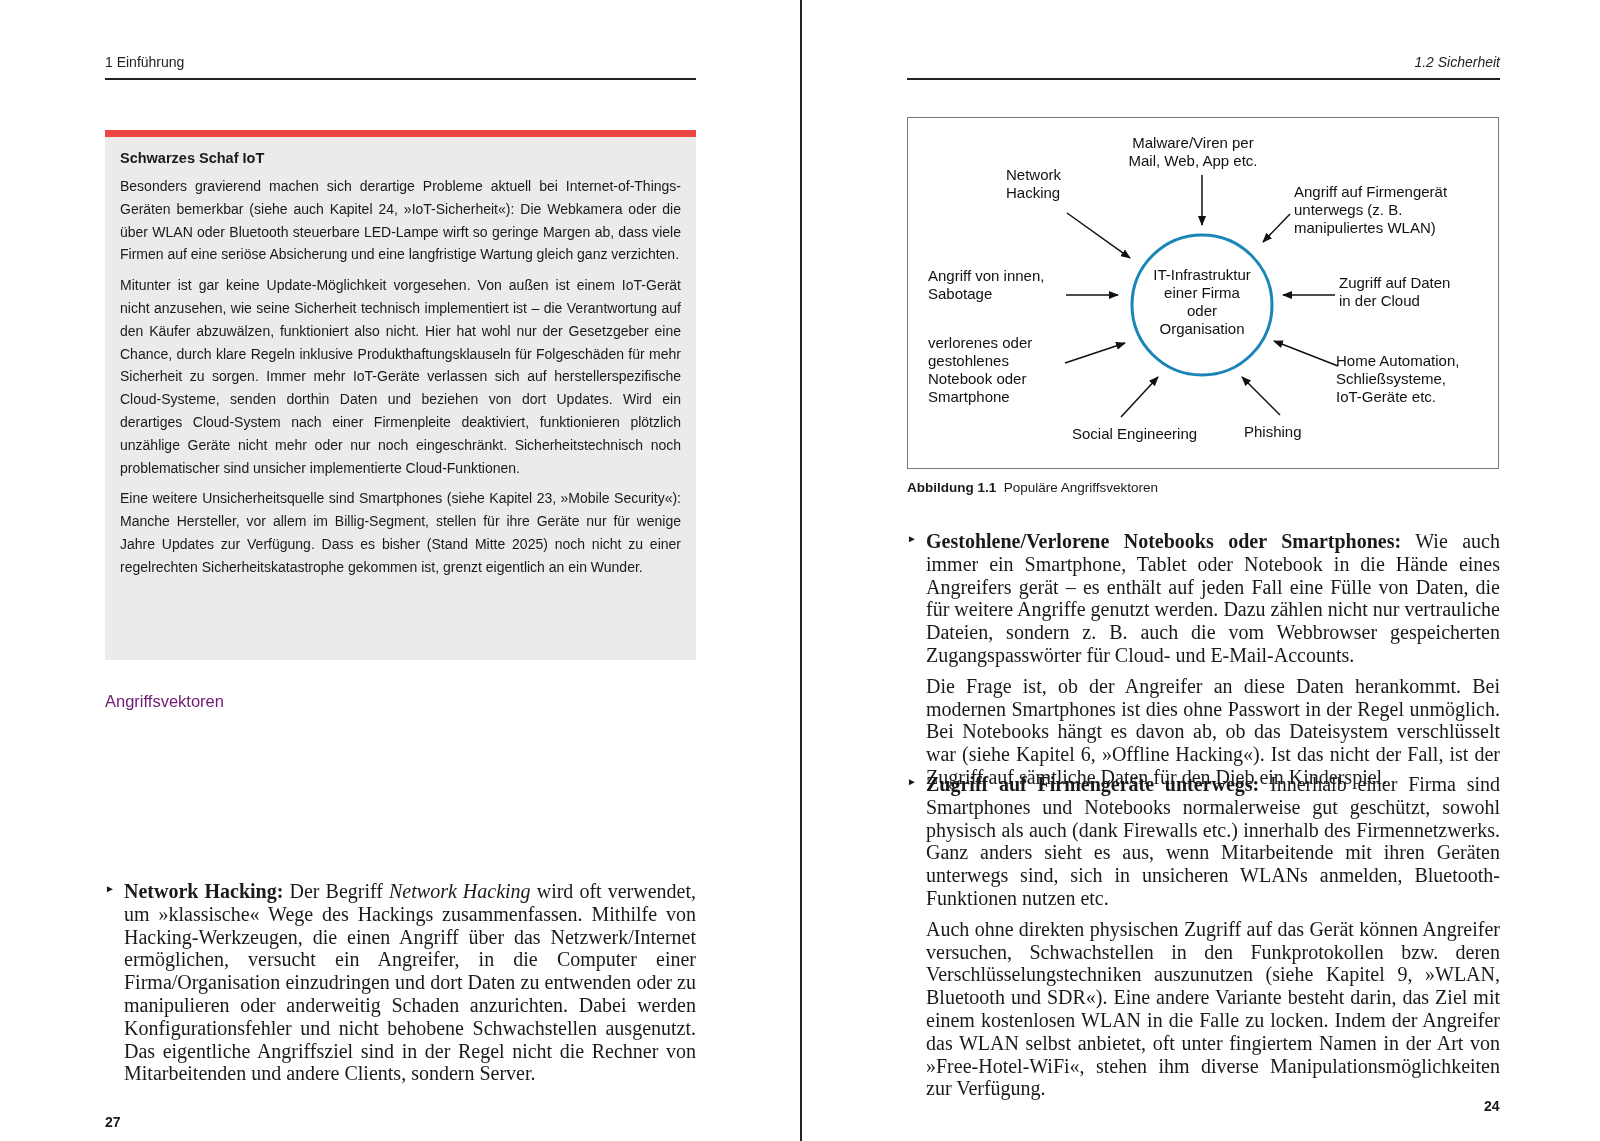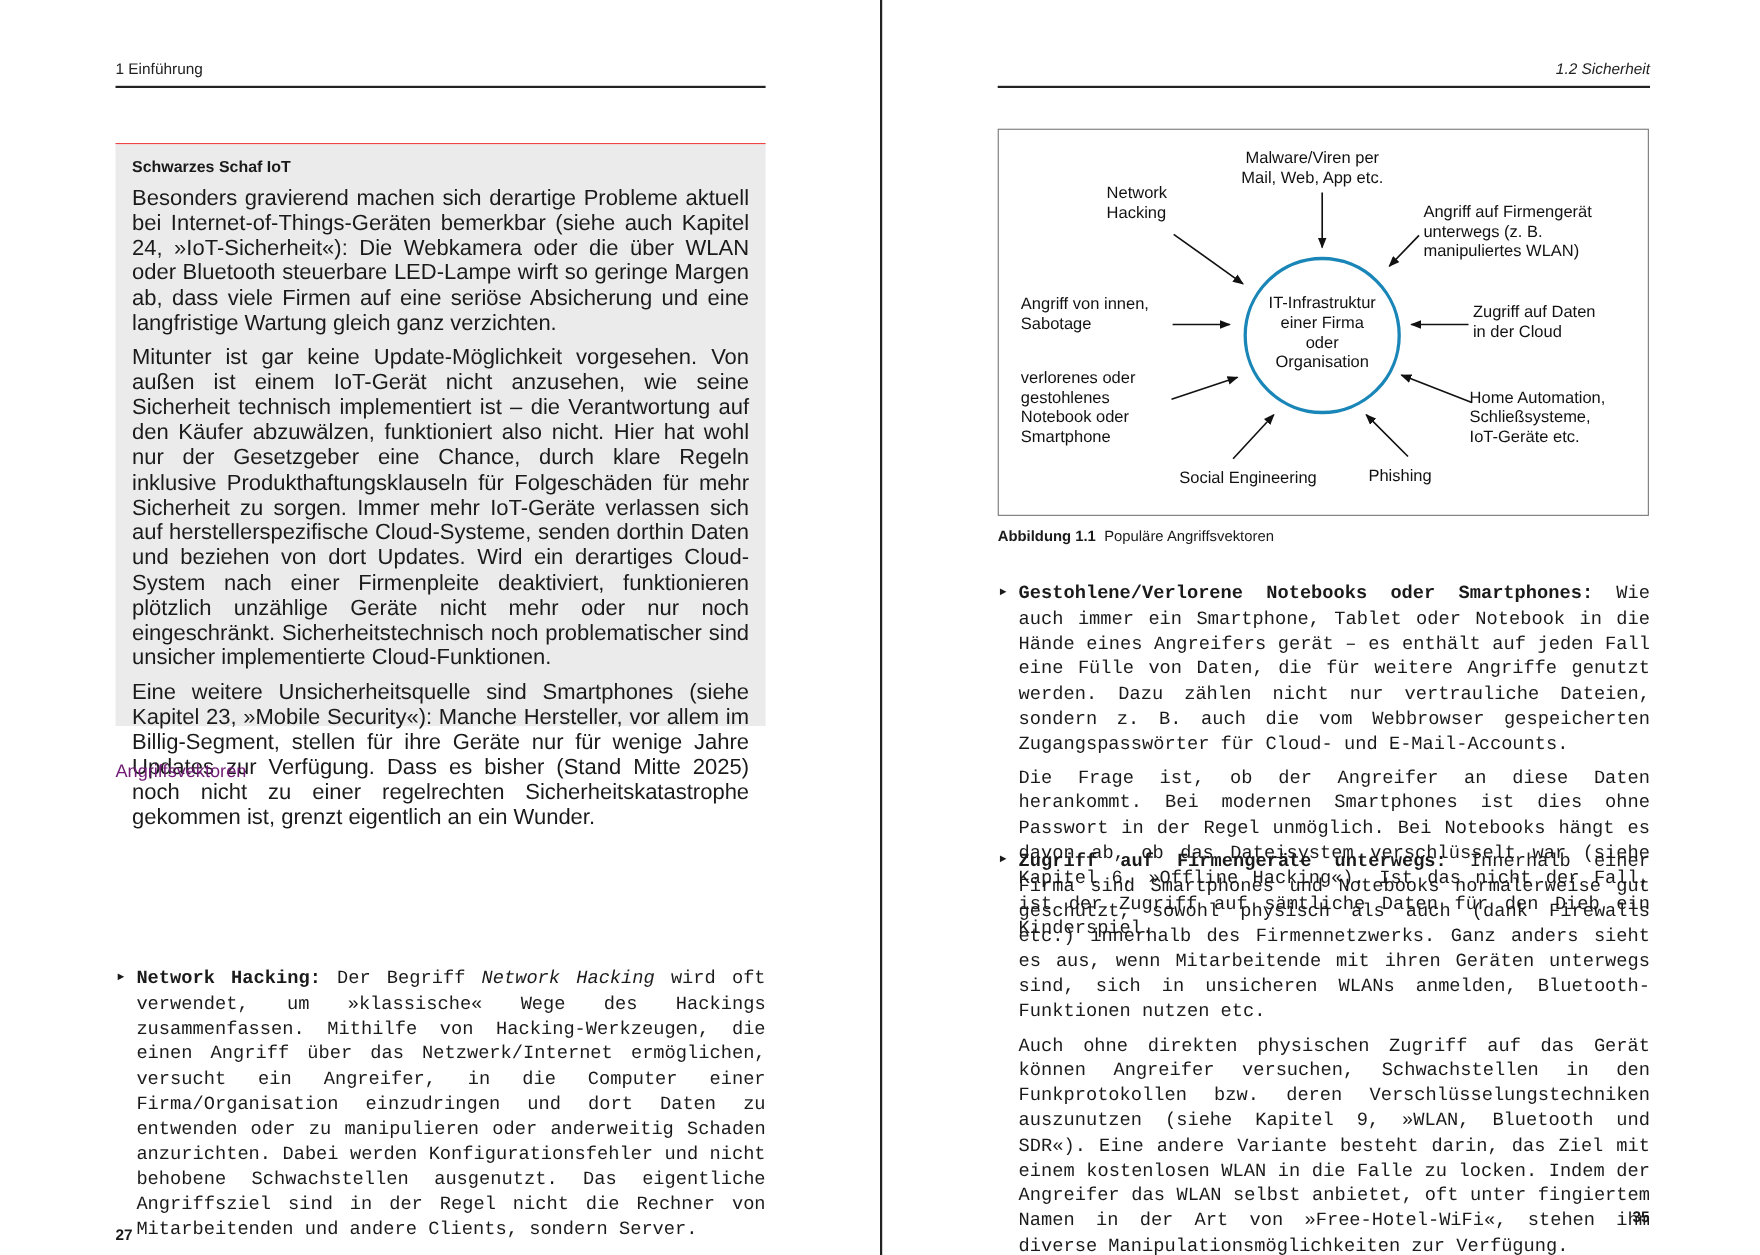--- a/index.html
+++ b/index.html
@@ -3,25 +3,25 @@
 <meta charset="utf-8">
 <style>
   html, body { margin:0; padding:0; }
   body { width:1600px; height:1141px; background:#ffffff; position:relative; overflow:hidden; color:#1a1a1a; }
   .page { position:absolute; top:0; height:1141px;margin-top:16px; }
   .left { left:0; width:800px; }
   .right { left:802px; width:798px;font-style:italic; }
   .spine { position:absolute; left:800px; top:0; width:2px; height:1141px; background:#222; }
   .runhead { position:absolute; top:38px; font-family:"Liberation Sans", sans-serif; font-size:14px; color:#222; }
   .runhead-rule { position:absolute; top:62px; height:2px; background:#222; }
-  .box { position:absolute; left:105px; top:114px; width:591px; height:530px; background:#ebebeb; border-top:1px solid #ef4444; box-sizing:border-box; padding:10px 15px 0 15px; }
+  .box { position:absolute; left:105px; top:114px; width:591px; height:530px; background:#ebebeb; border-top:7px solid #ef4444; box-sizing:border-box; padding:10px 15px 0 15px; }
   .box h4 { margin:0 0 6px 0; font-family:"Liberation Sans", sans-serif; font-weight:bold; font-size:14.5px; line-height:22px; }
-  .box p { margin:0 0 8px 0; font-family:"Liberation Sans", sans-serif; font-size:20px; line-height:22.8px; text-align:justify; }
+  .box p { margin:0 0 8px 0; font-family:"Liberation Sans", sans-serif; font-size:14px; line-height:22.8px; text-align:justify; }
   .h3 { position:absolute; left:105px; top:676px; font-family:"Liberation Sans", sans-serif; font-size:16.5px; color:#701a75; }
-  .body-serif { font-family:Liberation Mono, monospace; font-size:17px; line-height:22.8px; text-align:justify; margin:0; }
+  .body-serif { font-family:Liberation Serif, serif; font-size:20px; line-height:22.8px; text-align:justify; margin:0; }
   .para { position:absolute; width:591px; }
   .bullet { position:absolute; }
   .bullet .glyph { position:absolute; left:-19px; top:3px; font-size:10px; }
   .pagenum { position:absolute; top:1098px; font-family:"Liberation Sans", sans-serif; font-weight:bold; font-size:14px; }
   .figbox { position:absolute; left:907px; top:117px; width:592px; height:352px; border:1.5px solid #777; box-sizing:border-box; }
   .caption { position:absolute; left:907px; top:480px; font-family:"Liberation Sans", sans-serif; font-size:13.5px;text-align:right; }
   .caption b { font-weight:bold; }
   svg text { font-family:"Liberation Sans", sans-serif; font-size:15px; fill:#111; }
 </style>
 </head>
@@ -110,13 +110,13 @@
   <p class="body-serif"><b>Gestohlene/Verlorene Notebooks oder Smartphones:</b><span> Wie auch immer ein Smartphone, Tablet oder Notebook in die Hände eines Angreifers gerät – es enthält auf jeden Fall eine Fülle von Daten, die für weitere Angriffe genutzt werden. Dazu zählen nicht nur vertrauliche Dateien, sondern z. B. auch die vom Webbrowser gespeicherten Zugangspasswörter für Cloud- und E-Mail-Accounts.</span></p>
   <p class="body-serif" style="margin-top:8px;">Die Frage ist, ob der Angreifer an diese Daten herankommt. Bei modernen Smartphones ist dies ohne Passwort in der Regel unmöglich. Bei Notebooks hängt es davon ab, ob das Dateisystem verschlüsselt war (siehe Kapitel 6, »Offline Hacking«). Ist das nicht der Fall, ist der Zugriff auf sämtliche Daten für den Dieb ein Kinderspiel.</p>
 </div>
 
 <div class="bullet" style="left:926px; top:773px; width:574px;">
   <span class="glyph">►</span>
   <p class="body-serif"><b>Zugriff auf Firmengeräte unterwegs:</b><span> Innerhalb einer Firma sind Smartphones und Notebooks normalerweise gut geschützt, sowohl physisch als auch (dank Firewalls etc.) innerhalb des Firmennetzwerks. Ganz anders sieht es aus, wenn Mitarbeitende mit ihren Geräten unterwegs sind, sich in unsicheren WLANs anmelden, Bluetooth-Funktionen nutzen etc.</span></p>
   <p class="body-serif" style="margin-top:8px;">Auch ohne direkten physischen Zugriff auf das Gerät können Angreifer versuchen, Schwachstellen in den Funkprotokollen bzw. deren Verschlüsselungstechniken auszunutzen (siehe Kapitel 9, »WLAN, Bluetooth und SDR«). Eine andere Variante besteht darin, das Ziel mit einem kostenlosen WLAN in die Falle zu locken. Indem der Angreifer das WLAN selbst anbietet, oft unter fingiertem Namen in der Art von »Free-Hotel-WiFi«, stehen ihm diverse Manipulationsmöglichkeiten zur Verfügung.</p>
 </div>
 
-<div class="pagenum" style="left:1484px;">35</div>
+<div class="pagenum" style="left:1484px;">24</div>
 
 </body></html>

